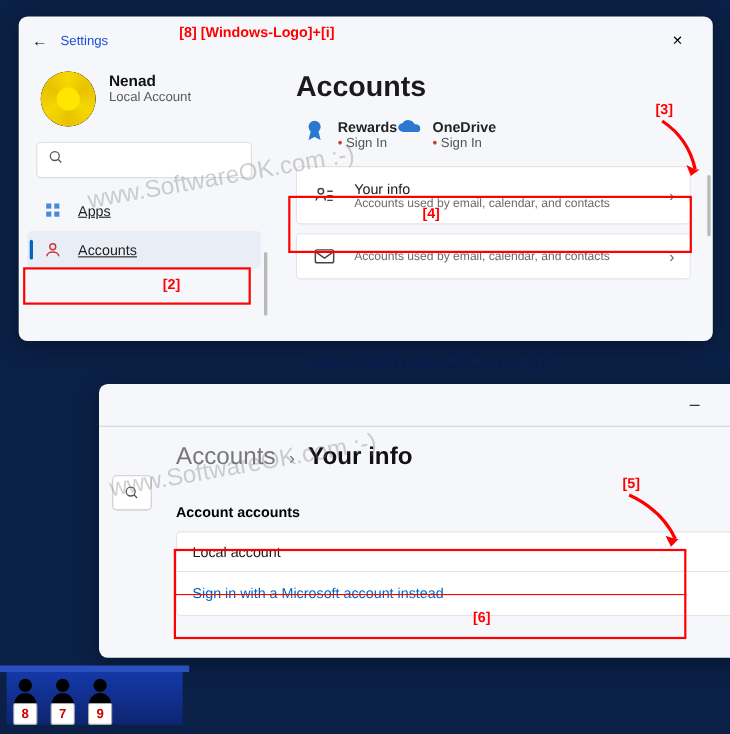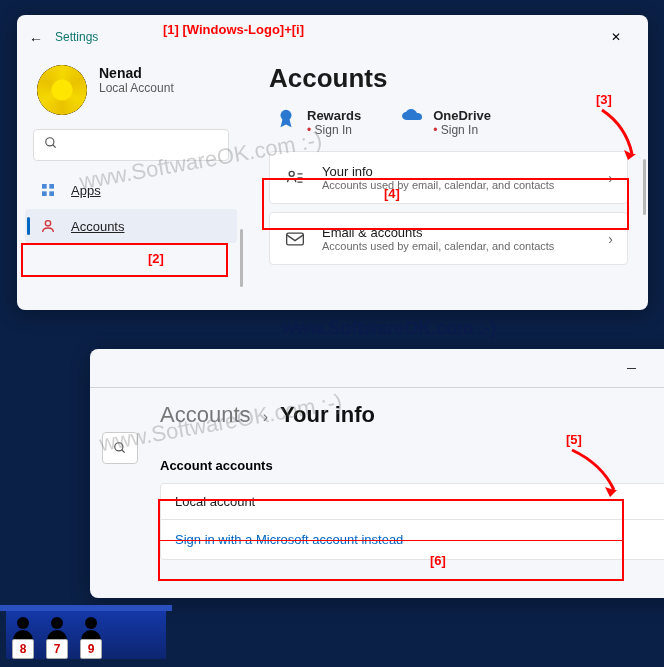--- a/index.html
+++ b/index.html
@@ -2,42 +2,42 @@
 <html><head>
 <meta charset="utf-8">
 <style>
   * { box-sizing: border-box; margin: 0; padding: 0; font-family: "Segoe UI", sans-serif; }
   body { background: #0b2046; width: 664px; height: 667px; position: relative; overflow: hidden; }
   .window { background: #f5f7fb; border-radius: 8px; position: absolute; box-shadow: 0 4px 20px rgba(0,0,0,0.3); overflow: hidden; }
   .win1 { left: 17px; top: 15px; width: 631px; height: 295px; }
   .win2 { left: 90px; top: 349px; width: 652px; height: 249px; }
   .titlebar { display: flex; align-items: center; padding: 8px 12px; }
   .back { font-size: 14px; margin-right: 12px; cursor: pointer; }
-  .title { font-size: 12px; color: #0f766e; }
+  .title { font-size: 12px; color: #1d4ed8; }
   .winbtns { margin-left: auto; display: flex; gap: 4px; }
   .winbtn { width: 40px; height: 28px; display: flex; align-items: center; justify-content: center; font-size: 12px; cursor: pointer; }
   .main1 { display: flex; height: calc(100% - 36px); }
   .sidebar { width: 228px; padding: 0 8px; position: relative; }
   .avatar-row { display: flex; align-items: flex-start; padding: 6px 12px 14px; }
   .avatar { width: 50px; height: 50px; border-radius: 50%; background: radial-gradient(circle at 50% 50%, #f5d800 0%, #f5d800 18px, #5a3a12 19px, #3a2408 25px); position: relative; overflow: hidden; }
   .avatar::after { content: ""; position: absolute; inset: 0; background: radial-gradient(circle at 50% 50%, #ffe600 0 10px, transparent 11px), conic-gradient(#f5d800, #e8c200, #f5d800, #e8c200, #f5d800, #e8c200, #f5d800); border-radius: 50%; }
   .avatar-inner { position: absolute; inset: 0; border-radius: 50%; box-shadow: inset 0 0 0 8px #3a2408; }
   .uname { font-weight: 600; font-size: 14px; color: #111; }
   .uacct { font-size: 12px; color: #5a5a5a; }
   .search { margin: 0 8px 12px; background: #fff; border: 1px solid #ddd; border-radius: 4px; display: flex; align-items: center; padding: 6px 10px; }
   .search input { border: none; outline: none; flex: 1; font-size: 13px; background: transparent; }
   .nav { list-style: none; }
   .nav li { display: flex; align-items: center; padding: 8px 14px; font-size: 13px; color: #222; cursor: pointer; border-radius: 4px; margin-bottom: 2px; text-decoration: underline; }
   .nav li.active { background: #e9edf5; position: relative; }
   .nav li.active::before { content: ""; position: absolute; left: 2px; top: 8px; bottom: 8px; width: 3px; background: #0067c0; border-radius: 2px; }
   .nav .ic { width: 18px; height: 18px; margin-right: 14px; display: inline-flex; align-items: center; justify-content: center; }
   .sb-scroll { position: absolute; right: 2px; top: 170px; width: 3px; height: 58px; background: #b8b8b8; border-radius: 2px; }
   .content { flex: 1; padding: 0 20px 0 24px; position: relative; overflow: hidden; }
   .h1 { font-size: 26px; font-weight: 600; color: #1a1a1a; margin: 4px 0 14px; }
-  .cards-row { display: flex; gap: 40px; margin-bottom: 14px; padding-left: 6px; }
+  .cards-row { display: flex; margin-bottom: 14px; padding-left: 6px; }
   .card-sm { display: flex; align-items: flex-start; gap: 10px; }
   .card-sm .ic { width: 22px; height: 22px; }
   .card-sm .txt .t { font-weight: 600; font-size: 13px; color: #222; }
   .card-sm .txt .s { font-size: 12px; color: #555; }
   .card-sm .txt .s::before { content: "• "; color: #d13438; }
   .tile { background: #fff; border: 1px solid #e4e4e4; border-radius: 4px; padding: 12px 14px; display: flex; align-items: center; margin-bottom: 8px; cursor: pointer; }
   .tile .ic { width: 22px; margin-right: 16px; display: flex; justify-content: center; }
   .tile .tt { flex: 1; }
   .tile .tt .t { font-size: 13px; font-weight: 400; color: #1a1a1a; }
   .tile .tt .s { font-size: 11px; color: #6a6a6a; }
@@ -171,21 +171,20 @@
         <span class="chev">›</span>
       </div>
       <div class="tile">
         <span class="ic">
           <svg width="20" height="16" viewBox="0 0 24 18" fill="none" stroke="#444" stroke-width="1.6">
               <rect x="2" y="2" width="20" height="14" rx="2"></rect>
               <path d="M2 4l10 7 10-7"></path>
             </svg>
         </span>
         <div class="tt">
-          <div class="t">Email &amp; accounts</div>
           <div class="s">Accounts used by email, calendar, and contacts</div>
         </div>
         <span class="chev">›</span>
       </div>
       <div class="ct-scroll"></div>
     </div>
   </div>
 </div>
 
 <div class="window win2">
@@ -228,21 +227,21 @@
           <div class="t">Local account</div>
         </div>
         <div class="sep2"></div>
         <div class="link">Sign in with a Microsoft account instead</div>
       </div>
       <div class="ct2-scroll"></div>
     </div>
   </div>
 </div>
 
-<div class="anno" style="left:163px; top:22px;">[1] [Windows-Logo]+[i]</div>
+<div class="anno" style="left:163px; top:22px;">[8] [Windows-Logo]+[i]</div>
 <div class="hl" style="left:21px; top:243px; width:207px; height:34px;"></div>
 <div class="anno" style="left:148px; top:251px;">[2]</div>
 <div class="anno" style="left:596px; top:92px;">[3]</div>
 <svg class="arrow" style="left:596px; top:106px;" width="46" height="60">
     <path d="M6 4 Q 30 20 36 48" stroke="#ff0000" stroke-width="3" fill="none"></path>
     <path d="M36 48 l-8 -4 l4 10 l8 -6 z" fill="#ff0000"></path>
   </svg>
 <div class="hl" style="left:262px; top:178px; width:367px; height:52px;"></div>
 <div class="anno" style="left:384px; top:186px;">[4]</div>
 <div class="anno" style="left:566px; top:432px;">[5]</div>

